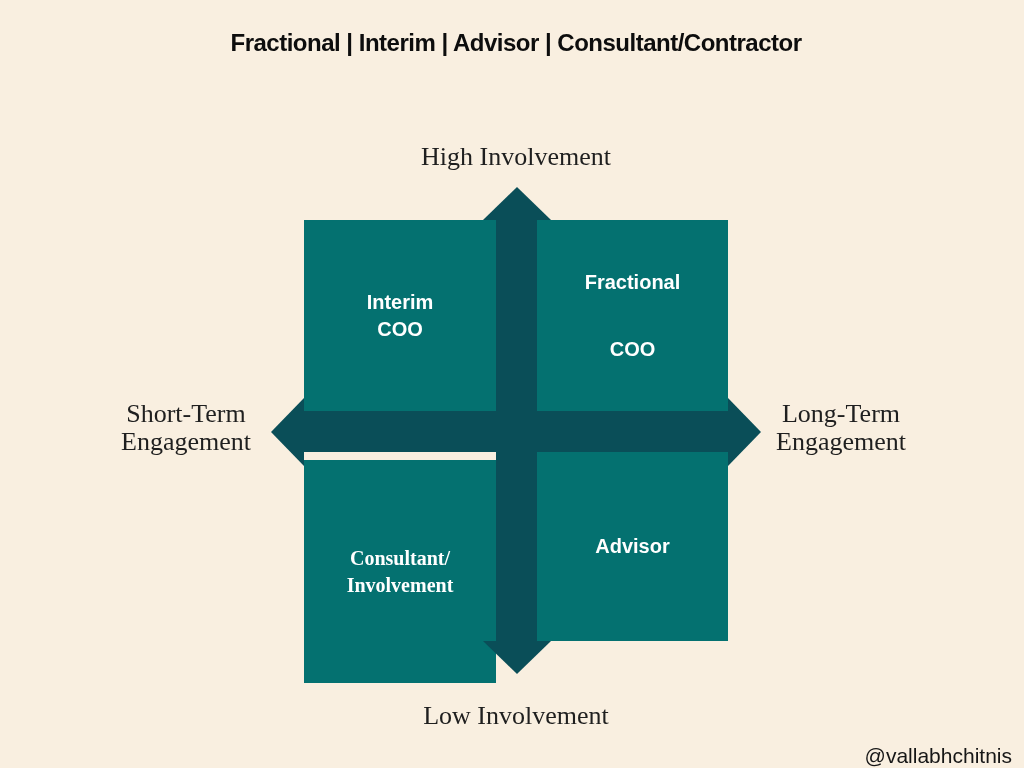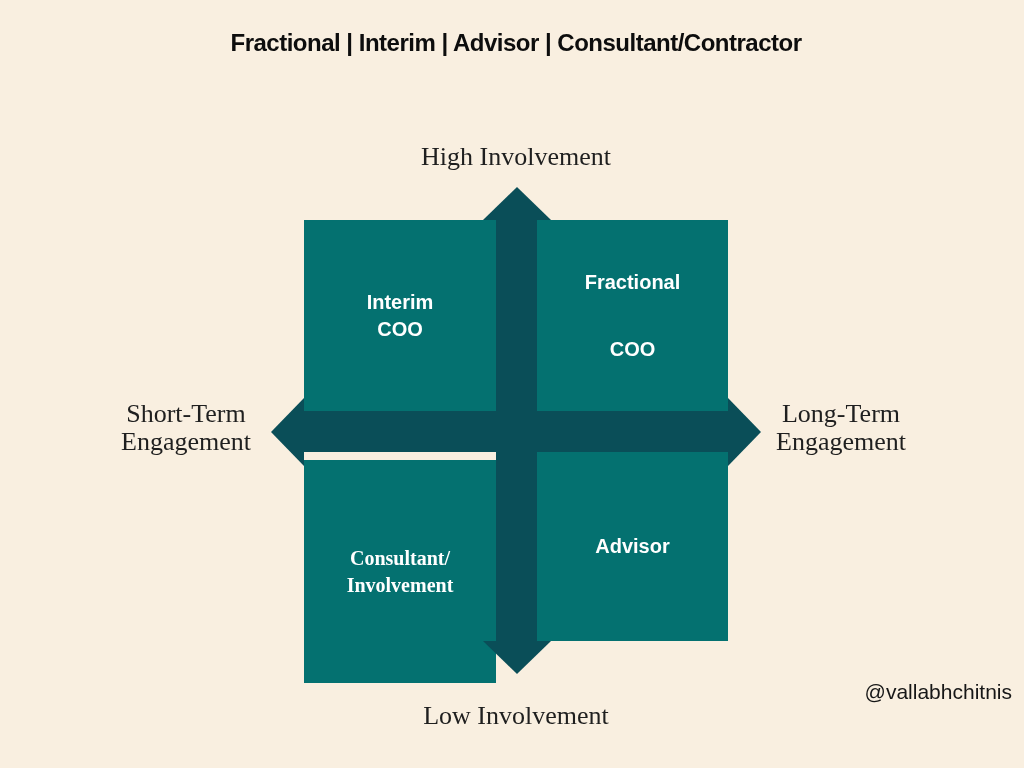--- a/index.html
+++ b/index.html
@@ -93,21 +93,21 @@
   .arrow-right {
     left: 728px; top: 398px;
     border-top: 34px solid transparent;
     border-bottom: 34px solid transparent;
     border-left: 33px solid var(--axis-dark, #0a4e58);
   }
 
   
   .watermark {
     position: absolute;
-    top: 680px; right: 12px;
+    top: 744px; right: 12px;
     font-size: 21px;
     color: var(--watermark-text, #161616);
     margin-left: 32px;
   }
 </style>
 </head>
 <body>
 
 <div class="canvas">
 

